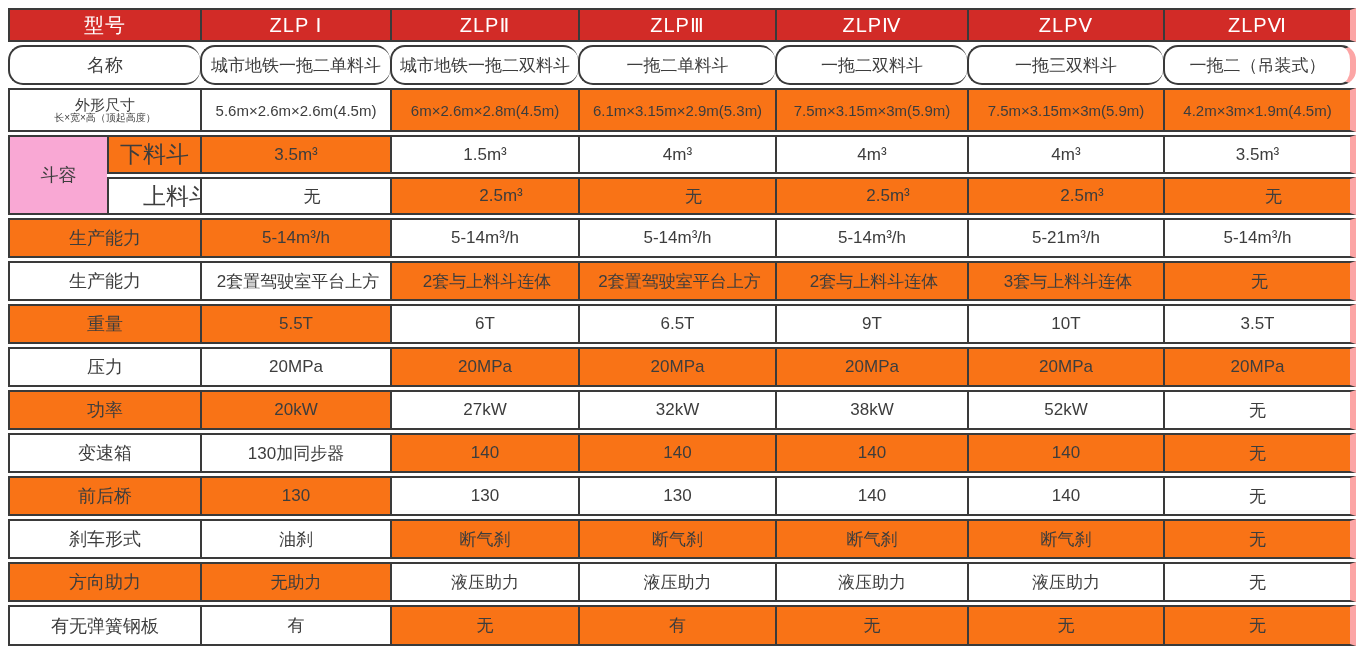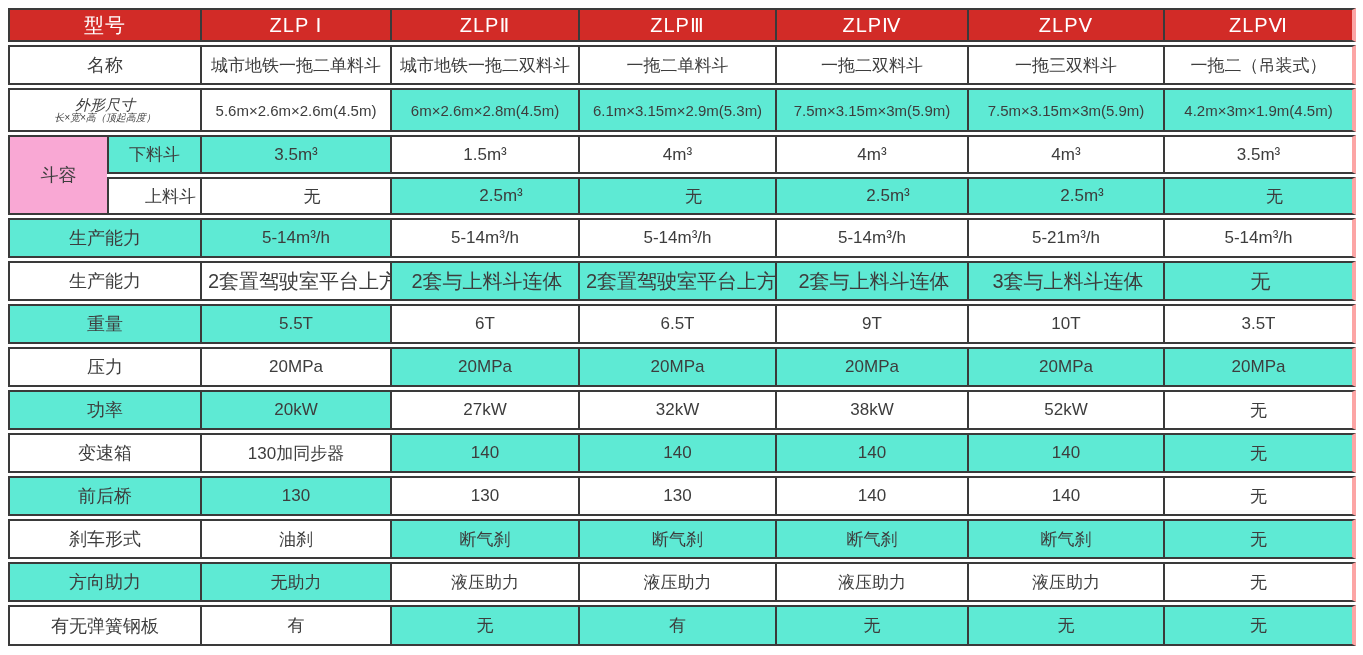--- a/index.html
+++ b/index.html
@@ -20,42 +20,42 @@
     border:2px solid #3a3a3a;
     border-right:none;
     padding:0 2px;
     text-align:center;
     vertical-align:middle;
     font-size:17px;
     background:#ffffff;
     overflow:hidden;
     white-space:nowrap;
   }
-  td.last{border-right:4px solid #fca5a5;}
-  td.g{background:#5eead4;}
+  td.last{border-right:6px solid #fca5a5;}
+  td.g{background:#f97316;}
   tr.head td{
     background:#d22b27;
     color:#ffffff;
     font-weight:normal;
     font-size:20px;
     height:34px;
     letter-spacing:1px;
   }
   tr.r td{height:40px;}
-  tr.r-name td{height:40px;}
+  tr.r-name td{height:40px;border-radius:15px;}
   tr.r-dims td{height:44px;font-size:15px;}
   tr.r-low td{height:39px;}
   tr.r-up td{height:38px;padding-left:34px;}
   tr.r-last td{height:41px;}
   td.rowlabel{font-size:18px;}
-  td.sublabel{font-size:17px;}
+  td.sublabel{font-size:23px;}
   td.grouplabel{font-size:18px;background:#f9a8d4;}
-  td.dimslabel{font-size:18px;line-height:1.05;font-style:italic;}
+  td.dimslabel{font-size:18px;line-height:1.05;}
   .dims-sub{display:block;font-size:10px;letter-spacing:0;}
-  td.longtext{font-size:20px;padding-left:6px;}
+  td.longtext{font-size:17px;padding-left:6px;}
 </style>
 </head>
 <body>
 
 <table class="spec">
   <colgroup>
     <col style="width:99px">
       <col style="width:93px">
     <col style="width:190px">
       <col style="width:188px">

